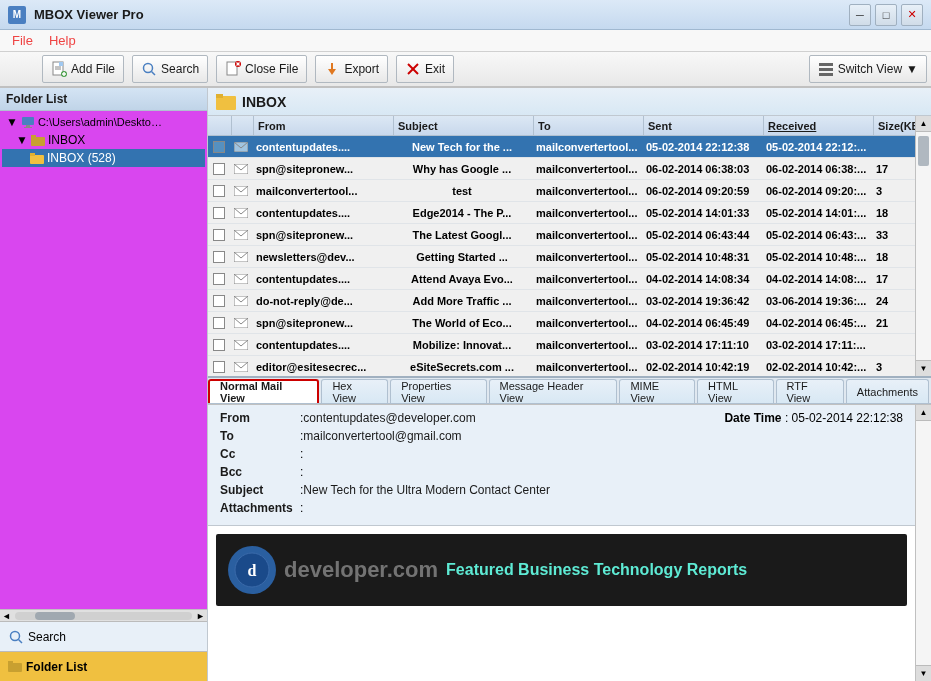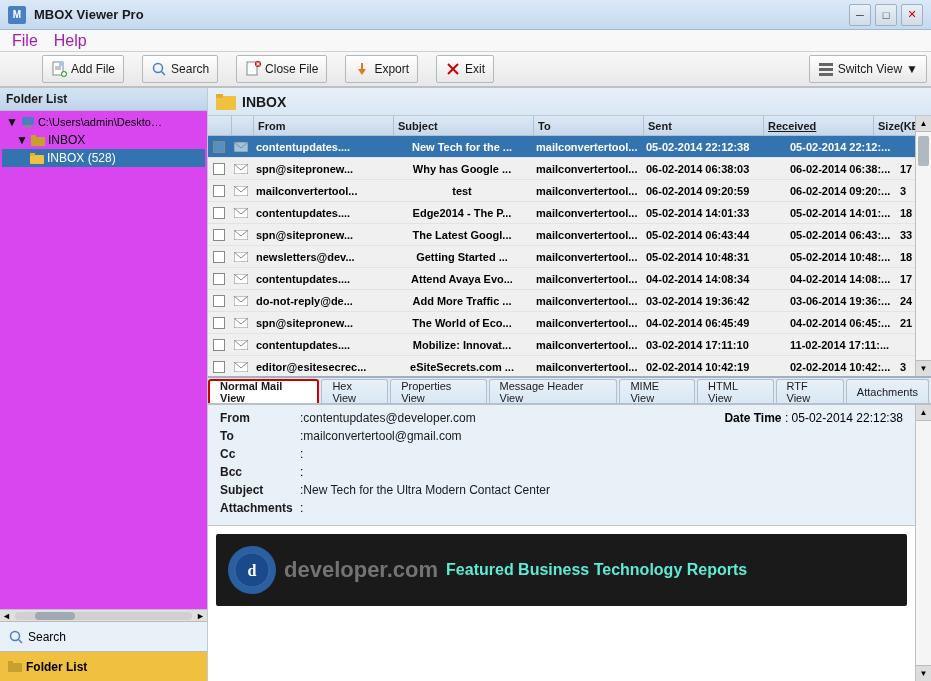--- a/index.html
+++ b/index.html
@@ -8,25 +8,25 @@
     
     .title-bar { background: linear-gradient(to bottom, #dce9f7, #c5d9ef); height: 30px; display: flex; align-items: center; justify-content: space-between; padding: 0 8px; border-bottom: 1px solid #a0b8d0; }
     .title-bar-left { display: flex; align-items: center; gap: 8px; font-size: 13px; font-weight: bold; color: #1a1a1a; }
     .title-icon { width: 18px; height: 18px; background: #4a7fc1; border-radius: 2px; display: flex; align-items: center; justify-content: center; color: white; font-size: 10px; font-weight: bold; }
     .title-controls { display: flex; gap: 4px; }
     .title-btn { width: 22px; height: 22px; border: 1px solid #a0b0c0; background: linear-gradient(to bottom, #e8f0f8, #d0dce8); cursor: pointer; display: flex; align-items: center; justify-content: center; font-size: 11px; color: #333; border-radius: 2px; }
     .title-btn.close-btn { color: #c00; }
 
     
     .menu-bar { background: #f8f8f8; height: 22px; display: flex; align-items: center; padding: 0 4px; border-bottom: 1px solid #d0d0d0; }
-    .menu-item { padding: 2px 8px; font-size: 16px; cursor: pointer; color: #a21caf; }
+    .menu-item { padding: 2px 8px; font-size: 13px; cursor: pointer; color: #ef4444; }
 
     
     .toolbar { background: linear-gradient(to bottom, #f8f8f8, #e8e8e8); height: 36px; display: flex; align-items: center; padding: 0 4px; border-bottom: 2px solid #c0c0c0; gap: 4px; justify-content: space-between; }
-    .toolbar-left { display: flex; align-items: center; gap: 18px; padding-left: 38px; }
+    .toolbar-left { display: flex; align-items: center; gap: 8px; padding-left: 38px; }
     .toolbar-btn { display: flex; align-items: center; gap: 4px; padding: 3px 8px; border: 1px solid #b0b8c0; background: linear-gradient(to bottom, #ffffff, #e8e8e8); cursor: pointer; border-radius: 2px; font-size: 12px; color: #1a1a1a; height: 28px; }
     .tb-icon { width: 16px; height: 16px; display: flex; align-items: center; justify-content: center; }
     .switch-view-btn { display: flex; align-items: center; gap: 4px; padding: 3px 8px; border: 1px solid #b0b8c0; background: linear-gradient(to bottom, #ffffff, #e8e8e8); cursor: pointer; border-radius: 2px; font-size: 12px; color: #1a1a1a; height: 28px; }
 
     
     .main-layout { display: flex; height: calc(681px - 30px - 22px - 36px); }
 
     
     .sidebar { width: 208px; background: #d946ef; border-right: 1px solid #c0c8d0; display: flex; flex-direction: column; height: 100%; }
     .sidebar-header { background: linear-gradient(to bottom, #d4e4f4, #c0d4e8); padding: 4px 6px; font-weight: bold; font-size: 12px; color: #1a1a1a; border-bottom: 1px solid #b0c0d0; }
@@ -61,21 +61,21 @@
 
     .email-rows { overflow-y: auto; flex: 1; }
     .email-row { display: flex; align-items: center; height: 22px; border-bottom: 1px solid #e0e4e8; font-size: 11px; cursor: pointer; font-weight: bold; }
     .email-row.selected { background: #3373b0; color: white; }
     .cell-check { width: 22px; flex-shrink: 0; display: flex; align-items: center; justify-content: center; }
     .cell-icon { width: 22px; flex-shrink: 0; display: flex; align-items: center; justify-content: center; }
     .cell-from { width: 140px; flex-shrink: 0; overflow: hidden; white-space: nowrap; text-overflow: ellipsis; padding: 0 4px; }
     .cell-subject { width: 140px; flex-shrink: 0; overflow: hidden; white-space: nowrap; text-overflow: ellipsis; padding: 0 4px; text-align: center; }
     .cell-to { width: 110px; flex-shrink: 0; overflow: hidden; white-space: nowrap; text-overflow: ellipsis; padding: 0 4px; }
     .cell-sent { width: 120px; flex-shrink: 0; overflow: hidden; white-space: nowrap; text-overflow: ellipsis; padding: 0 4px; }
-    .cell-received { width: 110px; flex-shrink: 0; overflow: hidden; white-space: nowrap; text-overflow: ellipsis; padding: 0 4px; margin-left: 24px; }
+    .cell-received { width: 110px; flex-shrink: 0; overflow: hidden; white-space: nowrap; text-overflow: ellipsis; padding: 0 4px; }
     .cell-size { width: 60px; flex-shrink: 0; overflow: hidden; white-space: nowrap; text-overflow: ellipsis; padding: 0 4px; }
 
     
     .view-tabs { display: flex; background: #e0e8f0; border-top: 2px solid #a0b0c0; border-bottom: 1px solid #b0c0d0; height: 28px; align-items: flex-end; }
     .view-tab { padding: 4px 10px; font-size: 11px; cursor: pointer; border: 1px solid #b0c0d0; border-bottom: none; background: linear-gradient(to bottom, #e8f0f8, #d8e8f4); margin-right: 2px; border-radius: 3px 3px 0 0; color: #1a1a1a; height: 24px; display: flex; align-items: center; }
     .view-tab.active { background: #ffffff; border: 2px solid #c00; border-bottom: none; font-weight: bold; color: #1a1a1a; }
 
     
     .preview-pane { flex: 1; background: white; border-top: 1px solid #c0c0c0; display: flex; flex-direction: column; overflow: hidden; }
     .preview-fields { padding: 6px 12px; background: #e8f0f8; border-bottom: 1px solid #c0c8d0; }
@@ -422,21 +422,21 @@
       <div class="cell-icon">
         <svg width="14" height="10" viewBox="0 0 14 10">
                     <rect x="0" y="0" width="14" height="10" fill="#fff" stroke="#888" stroke-width="1" rx="1"></rect>
                     <polyline points="0,0 7,6 14,0" fill="none" stroke="#888" stroke-width="1"></polyline>
                   </svg>
       </div>
       <div class="cell-from">contentupdates....</div>
       <div class="cell-subject">Mobilize: Innovat...</div>
       <div class="cell-to">mailconvertertool...</div>
       <div class="cell-sent">03-02-2014 17:11:10</div>
-      <div class="cell-received">11-02-2014 17:11:...</div>
+      <div class="cell-received">03-02-2014 17:11:...</div>
       <div class="cell-size"></div>
     </div>
               <div class="email-row">
       <div class="cell-check">
         <div class="checkbox" style=""></div>
       </div>
       <div class="cell-icon">
         <svg width="14" height="10" viewBox="0 0 14 10">
                     <rect x="0" y="0" width="14" height="10" fill="#fff" stroke="#888" stroke-width="1" rx="1"></rect>
                     <polyline points="0,0 7,6 14,0" fill="none" stroke="#888" stroke-width="1"></polyline>

